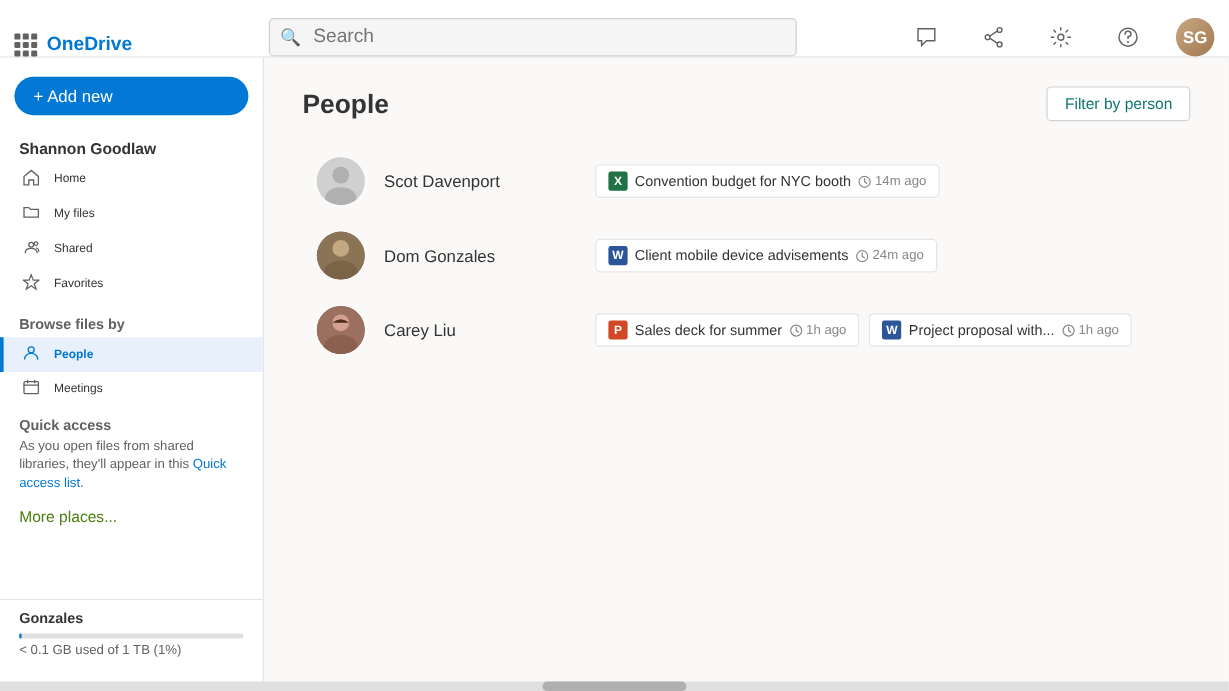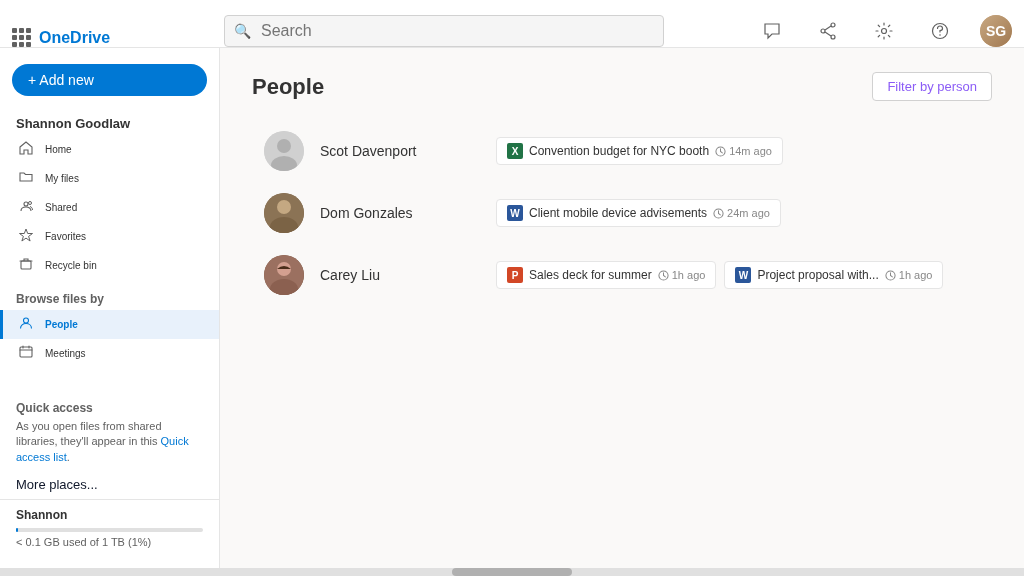--- a/index.html
+++ b/index.html
@@ -159,40 +159,39 @@
     .section-header {
       font-size: 12px;
       font-weight: 700;
       color: #616161;
       padding: 12px 16px 4px 16px;
       text-transform: none;
       letter-spacing: 0;
     }
     .quick-access-section {
       padding: 8px 16px;
-      margin-top: 25px;
     }
     .quick-access-title {
       font-size: 12px;
       font-weight: 700;
       color: #616161;
       margin-bottom: 4px;
     }
     .quick-access-desc {
       font-size: 11px;
       color: #616161;
       line-height: 1.4;
     }
     .quick-access-desc .link {
       color: #0078d4;
       cursor: pointer;
     }
     .more-places {
       font-size: 13px;
-      color: #0f172a;
+      color: #4d7c0f;
       cursor: pointer;
       padding: 4px 16px;
     }
     .storage-section {
       padding: 8px 16px;
       margin-top: auto;
       border-top: 1px solid #e5e5e5;
     }
     .storage-title {
       font-size: 12px;
@@ -234,21 +233,21 @@
       font-weight: 600;
       color: #333;
     }
     .filter-btn {
       border: 1px solid #d1d1d1;
       border-radius: 4px;
       padding: 6px 14px;
       font-size: 13px;
       background: #fff;
       cursor: pointer;
-      color: #8b5cf6;
+      color: #0f766e;
     }
 
     
     .people-list {
       display: flex;
       flex-direction: column;
       gap: 2px;
     }
     .person-row {
       display: flex;
@@ -440,29 +439,20 @@
       <span>Shared</span>
     </div>
     <div class="nav-item">
       <span class="nav-icon">
         <svg width="14" height="14" viewBox="0 0 14 14" fill="none">
             <polygon points="7,1 8.7,5.5 13.5,5.5 9.6,8.4 11.1,13 7,10.1 2.9,13 4.4,8.4 0.5,5.5 5.3,5.5" stroke="#616161" stroke-width="1" fill="none"></polygon>
           </svg>
       </span>
       <span>Favorites</span>
     </div>
-    <div class="nav-item">
-      <span class="nav-icon">
-        <svg width="14" height="14" viewBox="0 0 14 14" fill="none">
-            <rect x="2" y="4" width="10" height="8" rx="1" stroke="#616161" stroke-width="1.1" fill="none"></rect>
-            <path d="M5 4V2h4v2M1 4h12" stroke="#616161" stroke-width="1.1" stroke-linecap="round" fill="none"></path>
-          </svg>
-      </span>
-      <span>Recycle bin</span>
-    </div>
 
     <div class="section-header">Browse files by</div>
 
     <div class="nav-item active">
       <span class="nav-icon">
         <svg width="14" height="14" viewBox="0 0 14 14" fill="none">
             <circle cx="7" cy="4.5" r="2.5" stroke="#0078d4" stroke-width="1.1" fill="none"></circle>
             <path d="M1.5 12.5c0-3.04 2.46-5 5.5-5s5.5 1.96 5.5 5" stroke="#0078d4" stroke-width="1.1" fill="none"></path>
           </svg>
       </span>
@@ -482,21 +472,21 @@
       <div class="quick-access-title">Quick access</div>
       <div class="quick-access-desc">
         <span>As you open files from shared libraries, they'll appear in this </span><span class="link">Quick access list</span><span>.</span>
       </div>
     </div>
     <div class="more-places">More places...</div>
 
     <div style="flex:1"></div>
 
     <div class="storage-section">
-      <div class="storage-title">Shannon</div>
+      <div class="storage-title">Gonzales</div>
       <div class="storage-bar-bg">
         <div class="storage-bar-fill" style="width: 1%"></div>
       </div>
       <div class="storage-text">&lt; 0.1 GB used of 1 TB (1%)</div>
     </div>
   </nav>
 
   <main class="content">
     <div class="content-header">
       <h1 class="content-title">People</h1>

